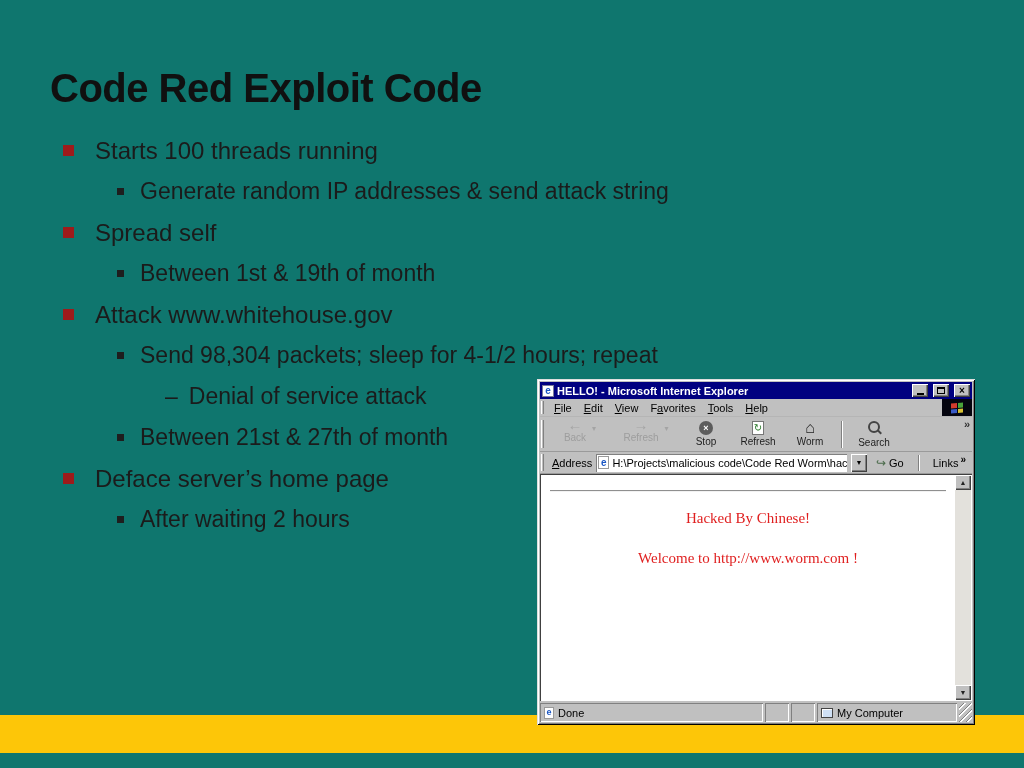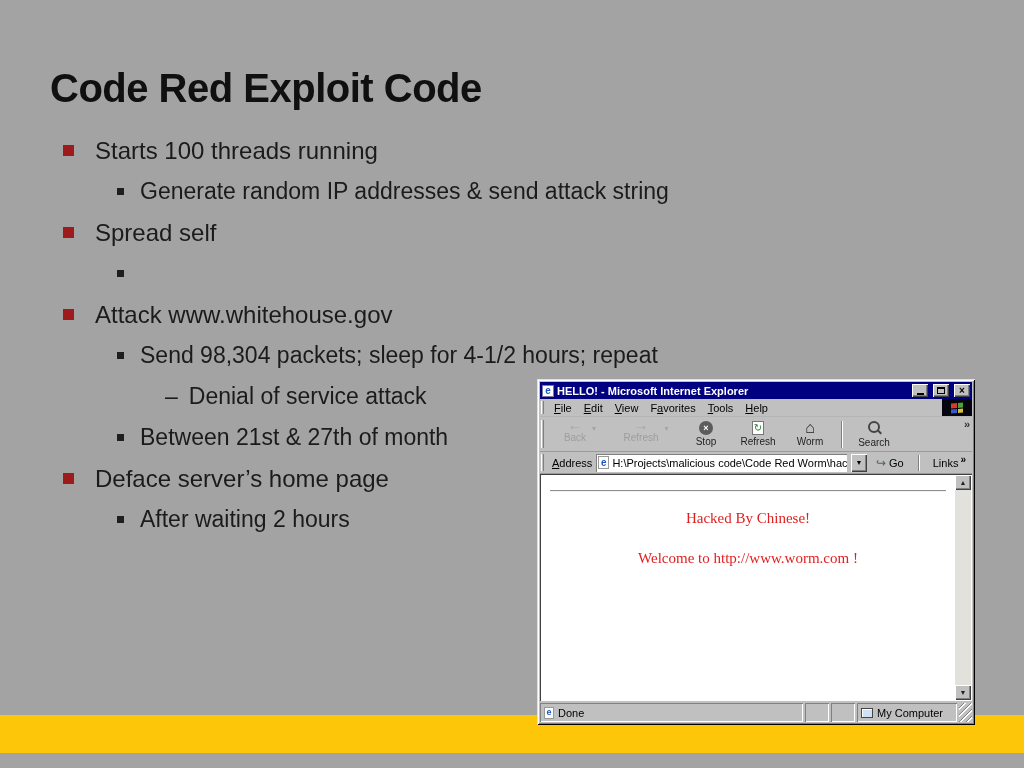--- a/index.html
+++ b/index.html
@@ -4,21 +4,21 @@
 <style>
   :root{
     --accent:#FDC608; --bullet:#9E1B1B; --titlebar:#000080;
     --page-red:#E01F1F; --chrome:#C0C0C0;
   }
   *{margin:0;padding:0;box-sizing:border-box;}
   html,body{width:1024px;height:768px;}
   body{background:#fff;font-family:"Liberation Sans",sans-serif;overflow:hidden;position:relative;}
 
   
-  .slide{position:absolute;inset:0;background:#a3a3a3;}
+  .slide{position:absolute;inset:0;background:#0f766e;}
   .slide-title{position:absolute;left:50px;top:66px;font-size:40px;font-weight:700;color:#101010;letter-spacing:-0.5px;}
   .accent-bar{position:absolute;left:0;top:715px;width:1024px;height:38px;background:var(--accent);}
 
   .bullets{position:absolute;left:0;top:130px;width:780px;}
   .bullet-row{display:flex;align-items:center;height:41px;color:#1b1b1b;font-size:24px;}
   .marker{flex:0 0 auto;}
   .level-1{padding-left:63px;}
   .level-1 .marker{width:11px;height:11px;background:var(--bullet);margin-right:21px;}
   .level-2{padding-left:117px;font-size:23px;}
   .level-2 .marker{width:7px;height:7px;background:#1e1e1e;margin-right:16px;}
@@ -93,21 +93,21 @@
   .page-line{text-align:center;color:var(--page-red);font-family:"Liberation Serif",serif;font-size:15px;}
   .page-line1{margin-top:23px;}
   .page-line2{margin-top:18px;}
   .vscroll{flex:0 0 16px;background:#e3e1dc;display:flex;flex-direction:column;justify-content:space-between;}
   .scroll-btn{height:15px;display:flex;align-items:center;justify-content:center;font-size:7px;color:#222;}
 
   .statusbar{height:19px;margin-top:2px;display:flex;gap:2px;flex:0 0 auto;align-items:stretch;}
   .sb-panel{display:flex;align-items:center;gap:4px;padding:0 4px;font-size:11px;white-space:nowrap;overflow:hidden;}
   .sb-done{flex:1;}
   .sb-small{width:24px;flex:0 0 auto;}
-  .sb-zone{width:100px;flex:0 0 auto;}
+  .sb-zone{width:140px;flex:0 0 auto;}
   .mini-ie{width:10px;height:12px;background:#fff;border:1px solid #999;display:flex;align-items:center;justify-content:center;
     font-size:9px;font-weight:700;color:#1a56c4;line-height:1;flex:0 0 auto;}
   .mini-pc{width:12px;height:10px;border:1px solid #444;background:#cfe0f5;box-shadow:inset 1px 1px 0 #fff;flex:0 0 auto;}
   .sb-grip{width:13px;flex:0 0 auto;background:
     repeating-linear-gradient(135deg, transparent 0 3px, #808080 3px 4px, #ffffff 4px 5px);}
 </style>
 </head>
 <body>
 
 <div class="slide">
@@ -123,20 +123,21 @@
       <div class="bullet-row level-2">
         <span class="marker"></span>
         <span class="btext">Generate random IP addresses &amp; send attack string</span>
       </div>
       <div class="bullet-row level-1">
         <span class="marker"></span>
         <span class="btext">Spread self</span>
       </div>
       <div class="bullet-row level-2">
         <span class="marker"></span>
+        <span class="btext">Between 1st &amp; 19th of month</span>
       </div>
       <div class="bullet-row level-1">
         <span class="marker"></span>
         <span class="btext">Attack www.whitehouse.gov</span>
       </div>
       <div class="bullet-row level-2">
         <span class="marker"></span>
         <span class="btext">Send 98,304 packets; sleep for 4-1/2 hours; repeat</span>
       </div>
       <div class="bullet-row level-3">

